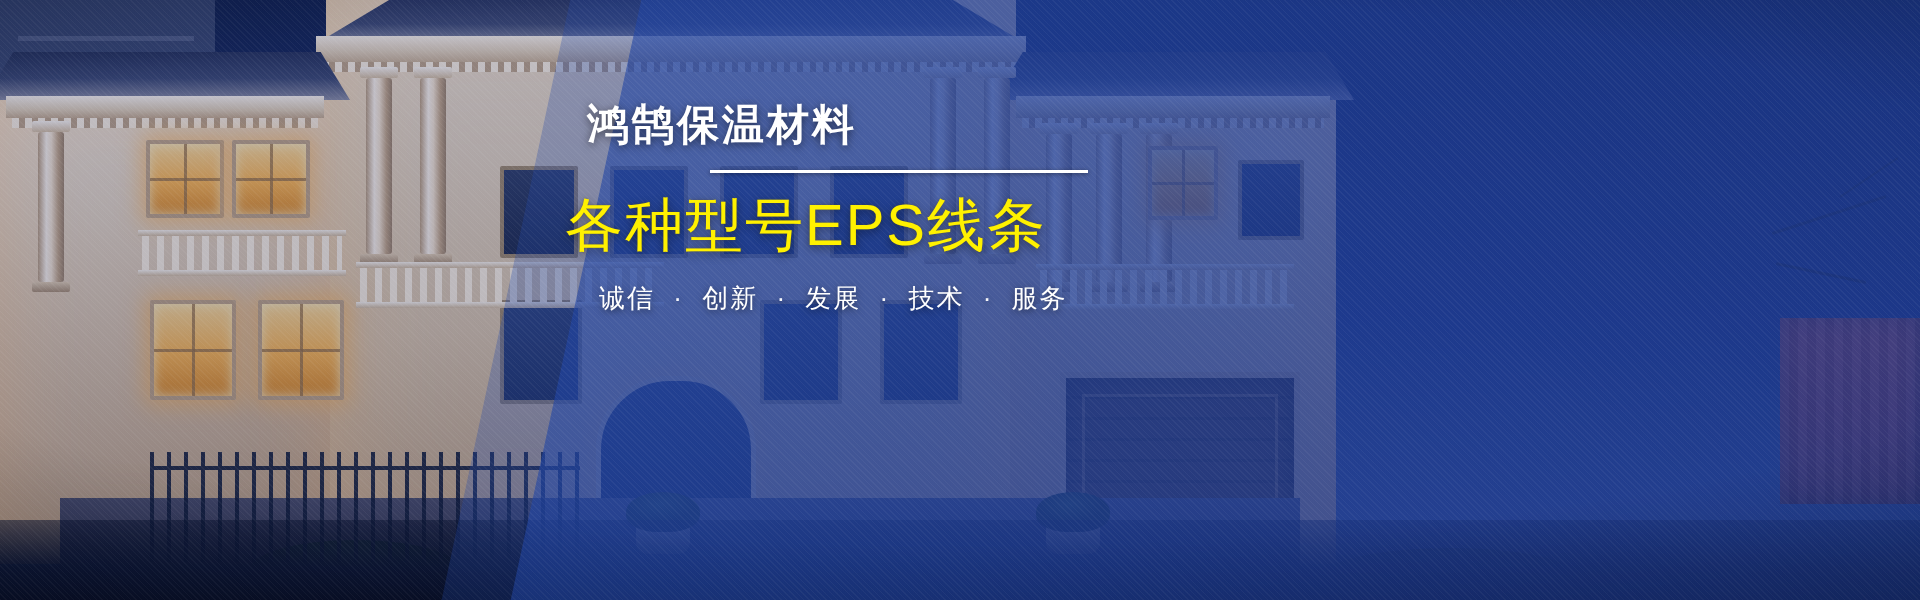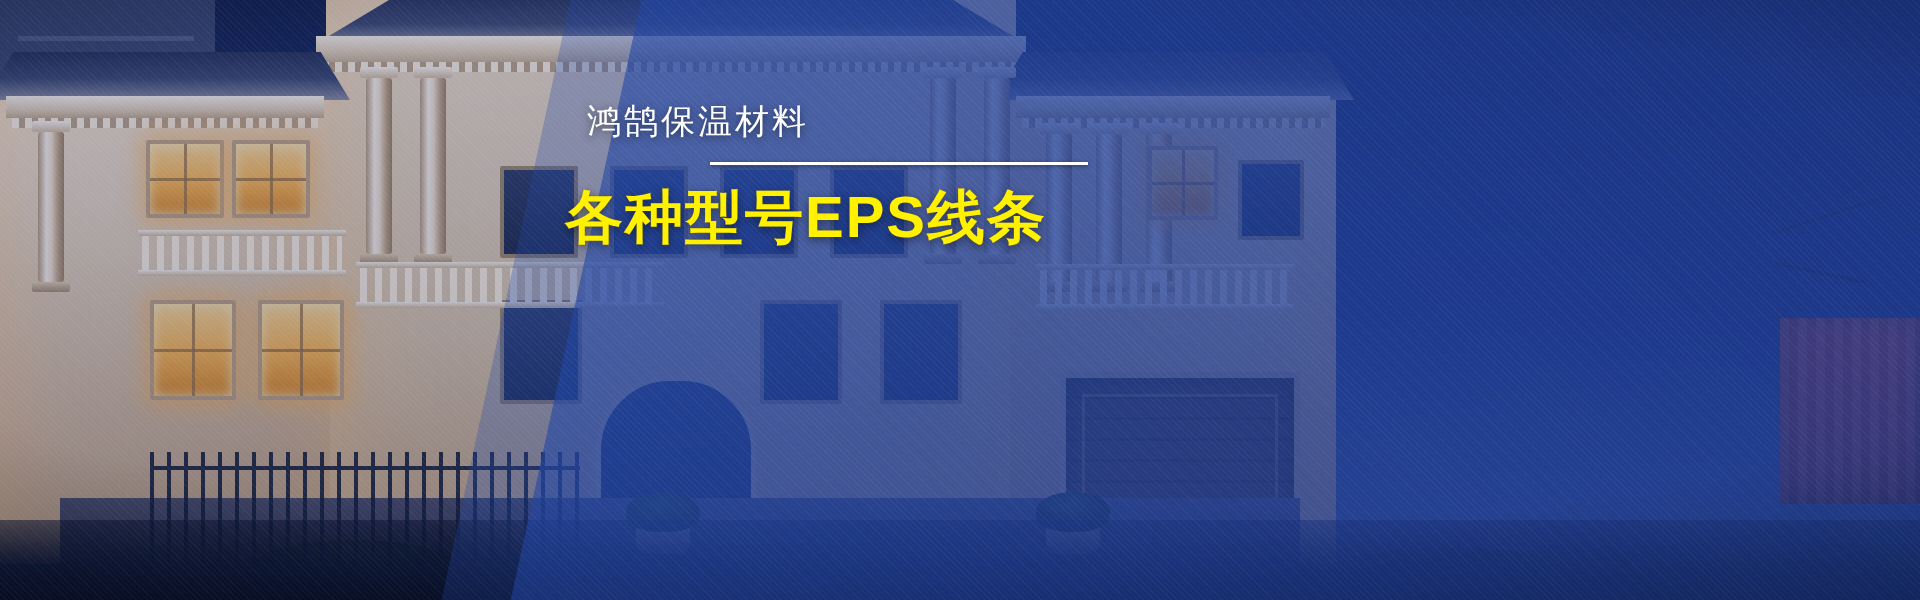--- a/index.html
+++ b/index.html
@@ -146,28 +146,28 @@
   
   .blue-cast{background:linear-gradient(180deg,rgba(24,48,126,.26),rgba(18,38,104,.30));}
   
   .hatch{background:repeating-linear-gradient(45deg,rgba(255,255,255,.045) 0 1px,rgba(0,0,0,0) 1px 4px);}
   
   .vignette{background:radial-gradient(125% 95% at 50% 45%,rgba(0,0,0,0) 48%,rgba(0,0,0,.42) 100%);}
 
   
   .copy{position:absolute;left:565px;top:104px;width:760px;z-index:40;}
 
-  .brand{color:#ffffff;font-size:34px;letter-spacing:3px;line-height:1;
-      margin:0 0 24px 22px;font-weight:400;
+  .brand{color:#ffffff;font-size:42px;letter-spacing:3px;line-height:1;
+      margin:0 0 24px 22px;font-weight:700;
       text-shadow:0 2px 8px rgba(0,0,0,.55);}
 
   .rule{height:3px;width:378px;margin:0 0 22px 145px;background:#ffffff;
       box-shadow:0 1px 4px rgba(0,0,0,.45);}
 
-  .headline{color:#fff100;font-size:58px;font-weight:700;letter-spacing:2px;
+  .headline{color:#fff100;font-size:58px;font-weight:400;letter-spacing:2px;
       line-height:1.04;margin:0;white-space:nowrap;
       text-shadow:0 3px 10px rgba(0,0,0,.45),0 0 2px rgba(120,90,0,.45);}
   .headline .l2{display:block;}
 
   .tagline{color:#ffffff;font-size:26px;letter-spacing:2px;margin:26px 0 0 34px;
       white-space:nowrap;text-shadow:0 2px 7px rgba(0,0,0,.5);}
   .tagline .dot{margin:0 9px;opacity:.95;}
 </style>
 </head>
 <body>
@@ -270,15 +270,26 @@
   <div class="copy">
 
     <div class="brand">鸿鹄保温材料</div>
 
     <div class="rule"></div>
 
     <div class="headline">
       <span class="l1">各种型号EPS线条</span>
     </div>
 
+    <div class="tagline">
+      <span>诚信</span>
+      <span class="dot">·</span>
+      <span>创新</span>
+      <span class="dot">·</span>
+      <span>发展</span>
+      <span class="dot">·</span>
+      <span>技术</span>
+      <span class="dot">·</span>
+      <span>服务</span>
+    </div>
 
   </div>
 </div>
 
 </body></html>

